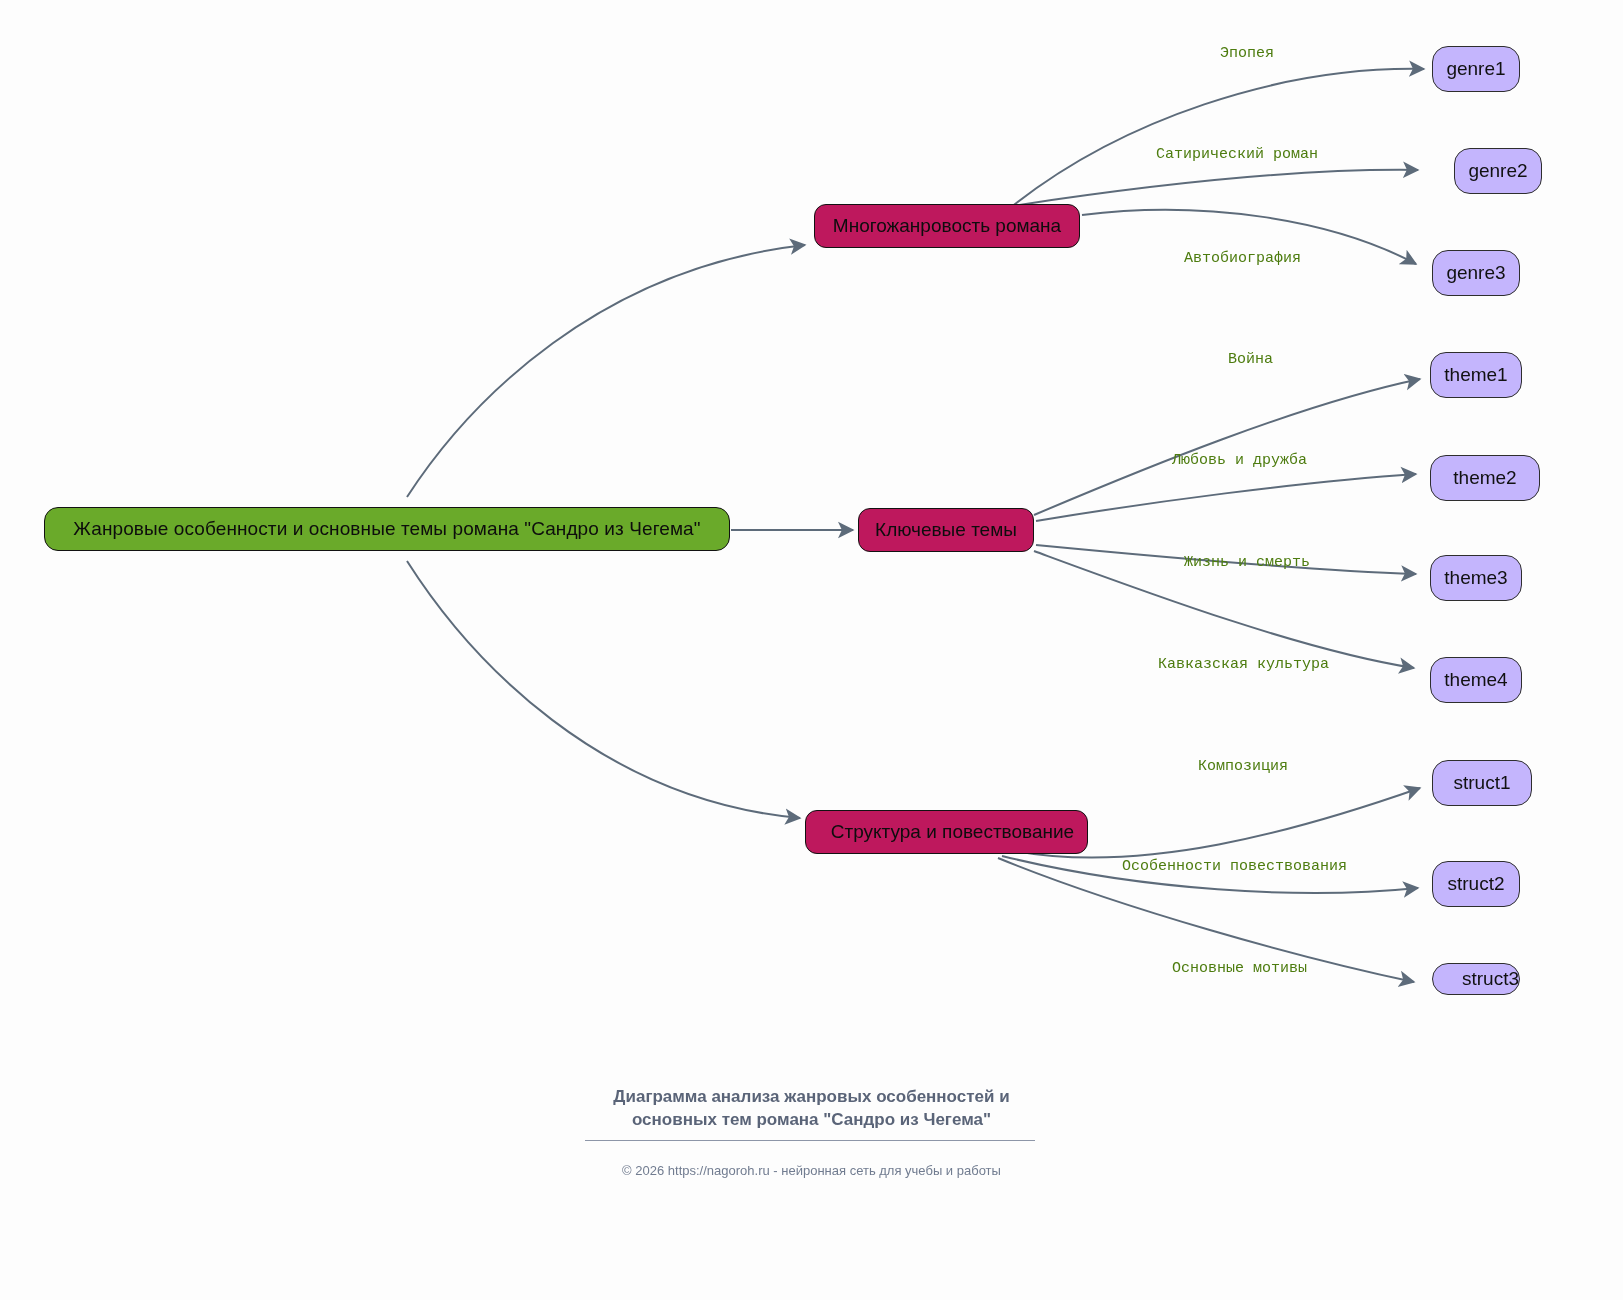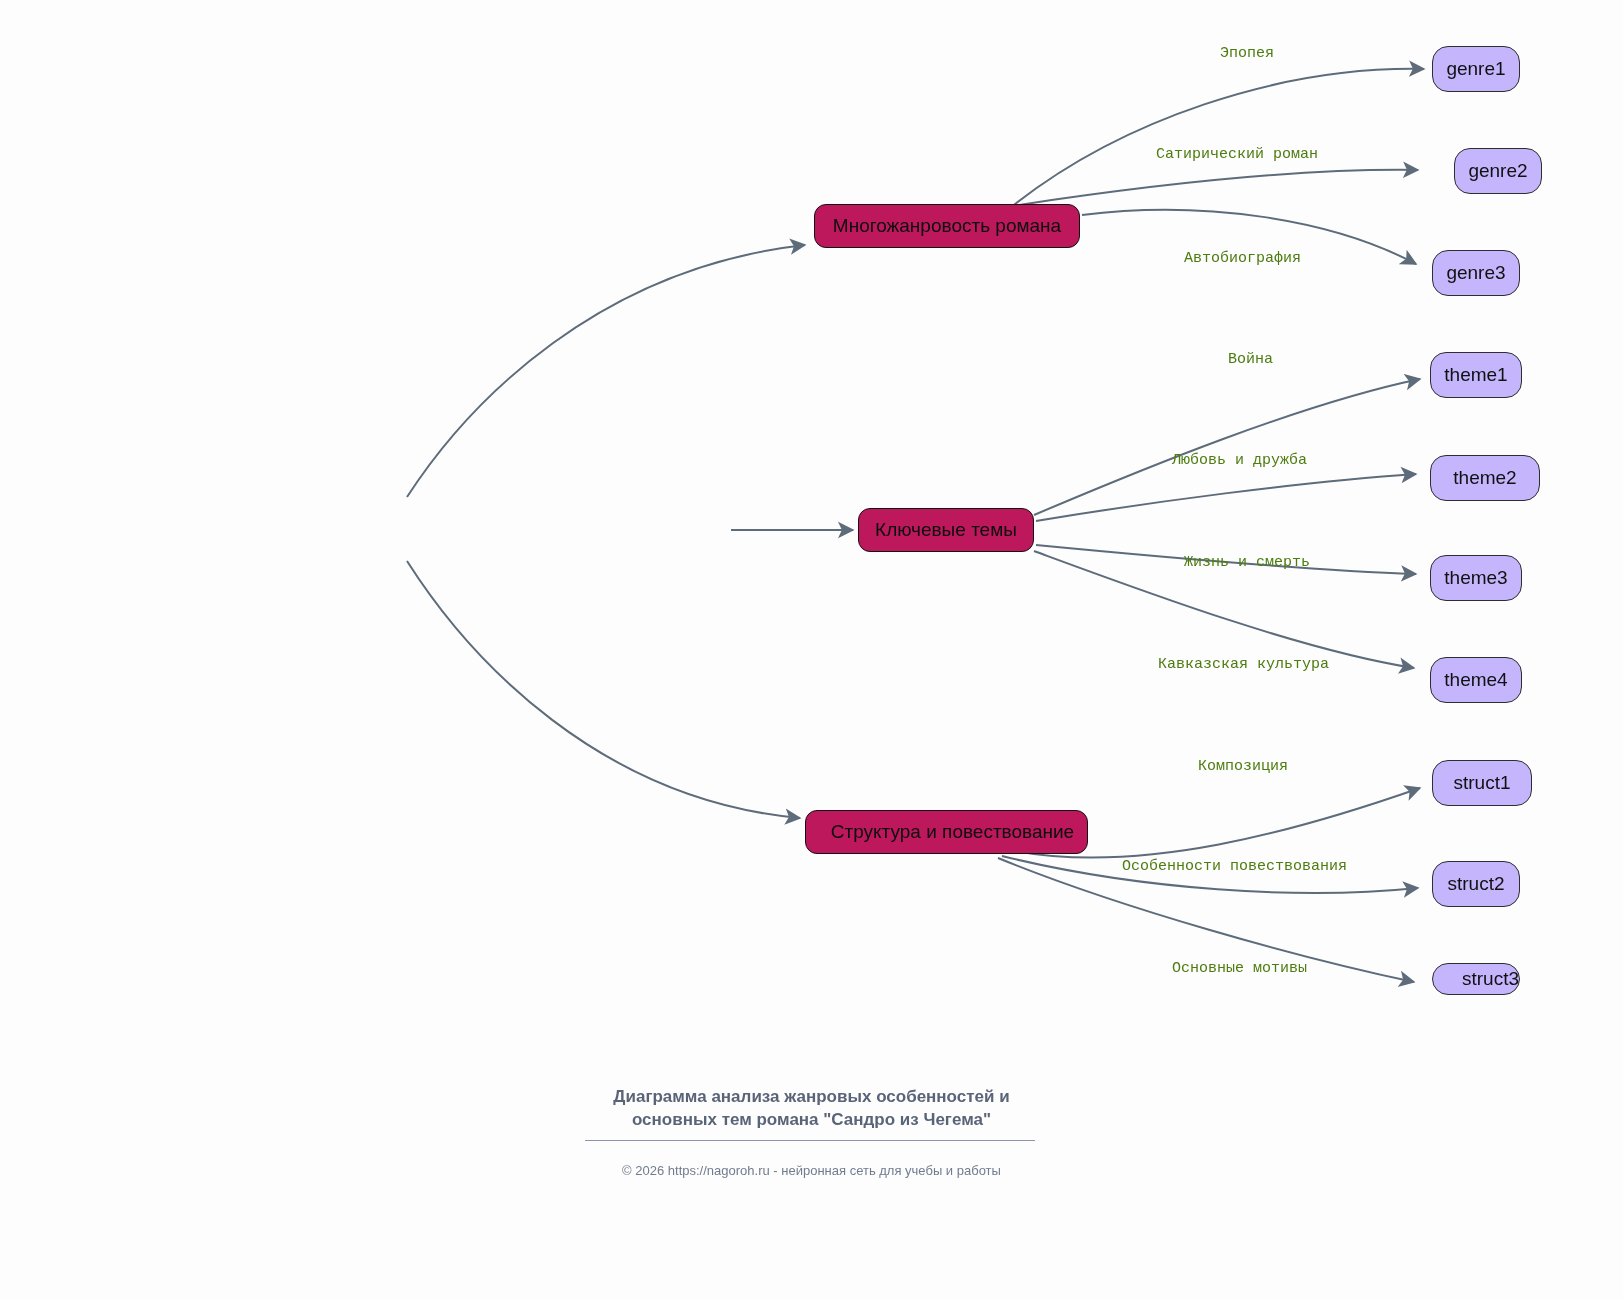--- a/index.html
+++ b/index.html
@@ -125,20 +125,23 @@
       <path d="M 1036 521 C 1150 502 1300 482 1416 474"></path>
       <path d="M 1036 545 C 1150 556 1300 570 1416 574"></path>
       <path d="M 1034 551 C 1140 590 1300 650 1414 668"></path>
 
       <path d="M 1010 850 C 1140 876 1300 830 1420 788"></path>
       <path d="M 1002 856 C 1140 890 1300 900 1418 888"></path>
       <path d="M 998 858 C 1120 908 1300 958 1414 982"></path>
     </g>
   </svg>
 
+  <div class="node node-root" style="left:44px; top:507px; width:686px; height:44px;">
+    <span>Жанровые особенности и основные темы романа "Сандро из Чегема"</span>
+  </div>
 
   <div class="node node-branch" style="left:814px; top:204px; width:266px; height:44px;">
     <span>Многожанровость романа</span>
   </div>
 
   <div class="node node-branch" style="left:858px; top:508px; width:176px; height:44px;">
     <span>Ключевые темы</span>
   </div>
 
   <div class="node node-branch" style="left:805px; top:810px; width:283px; height:44px;padding-left:12px;">

